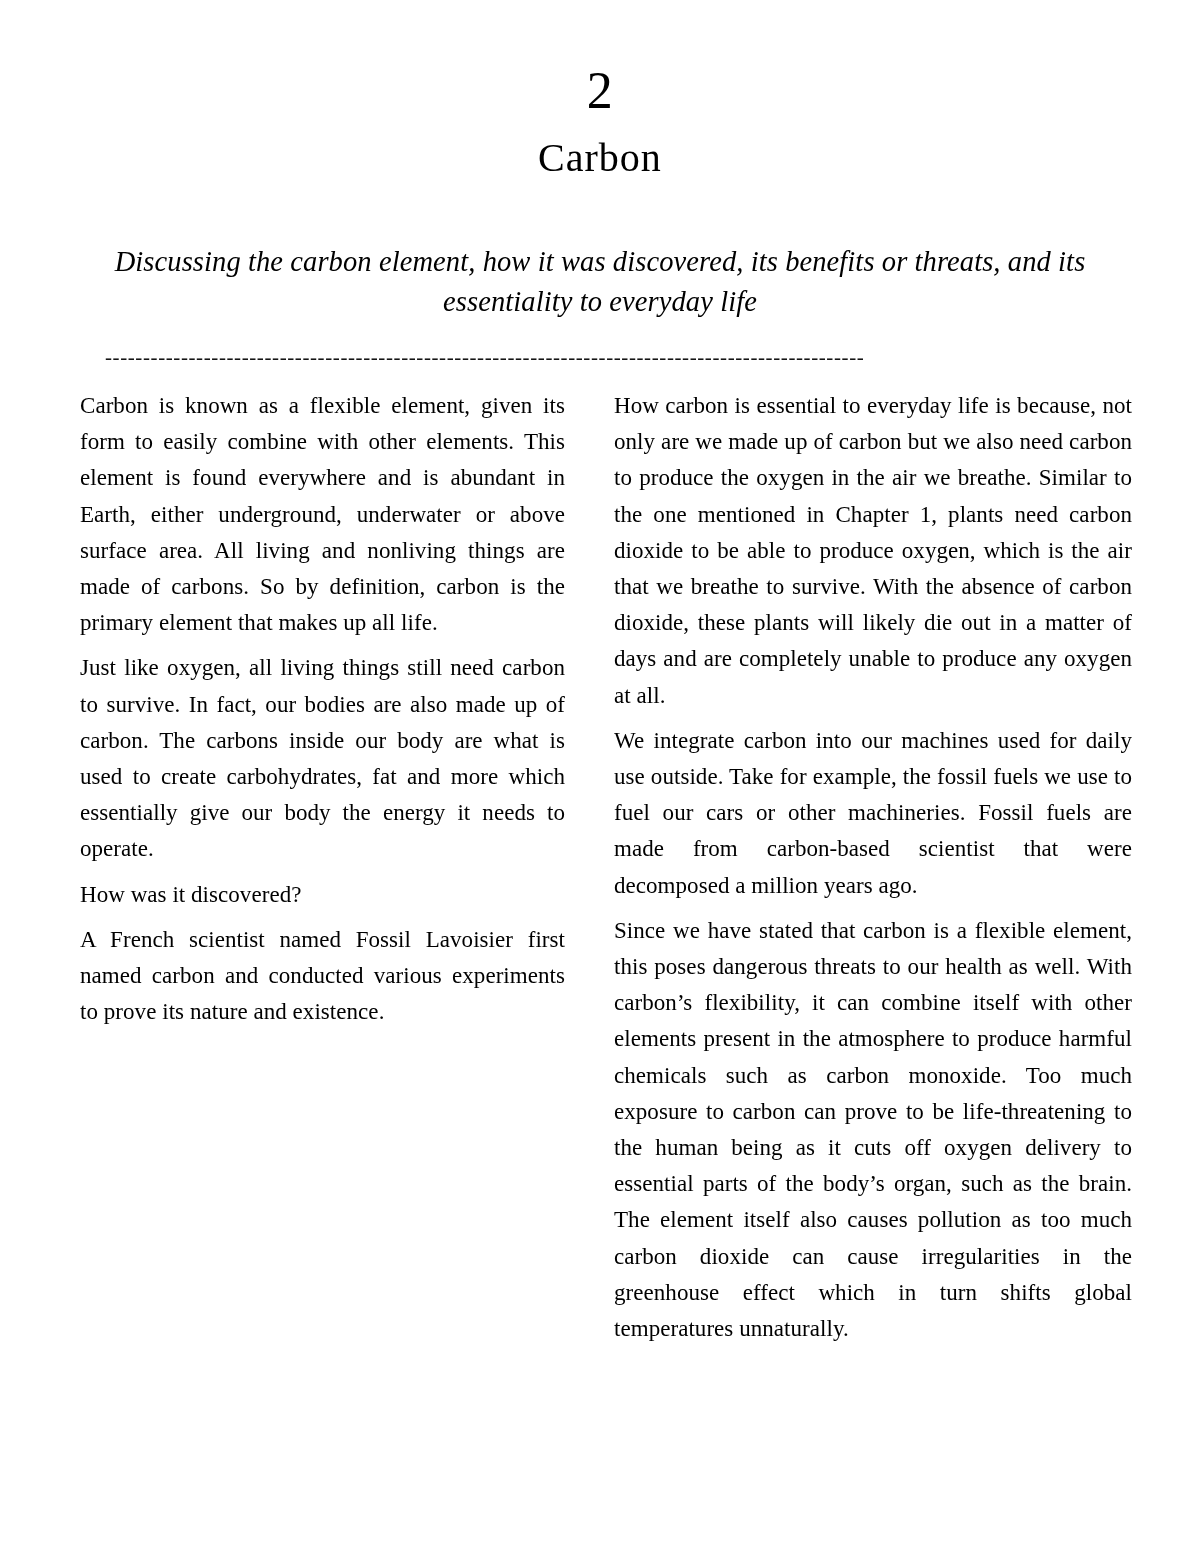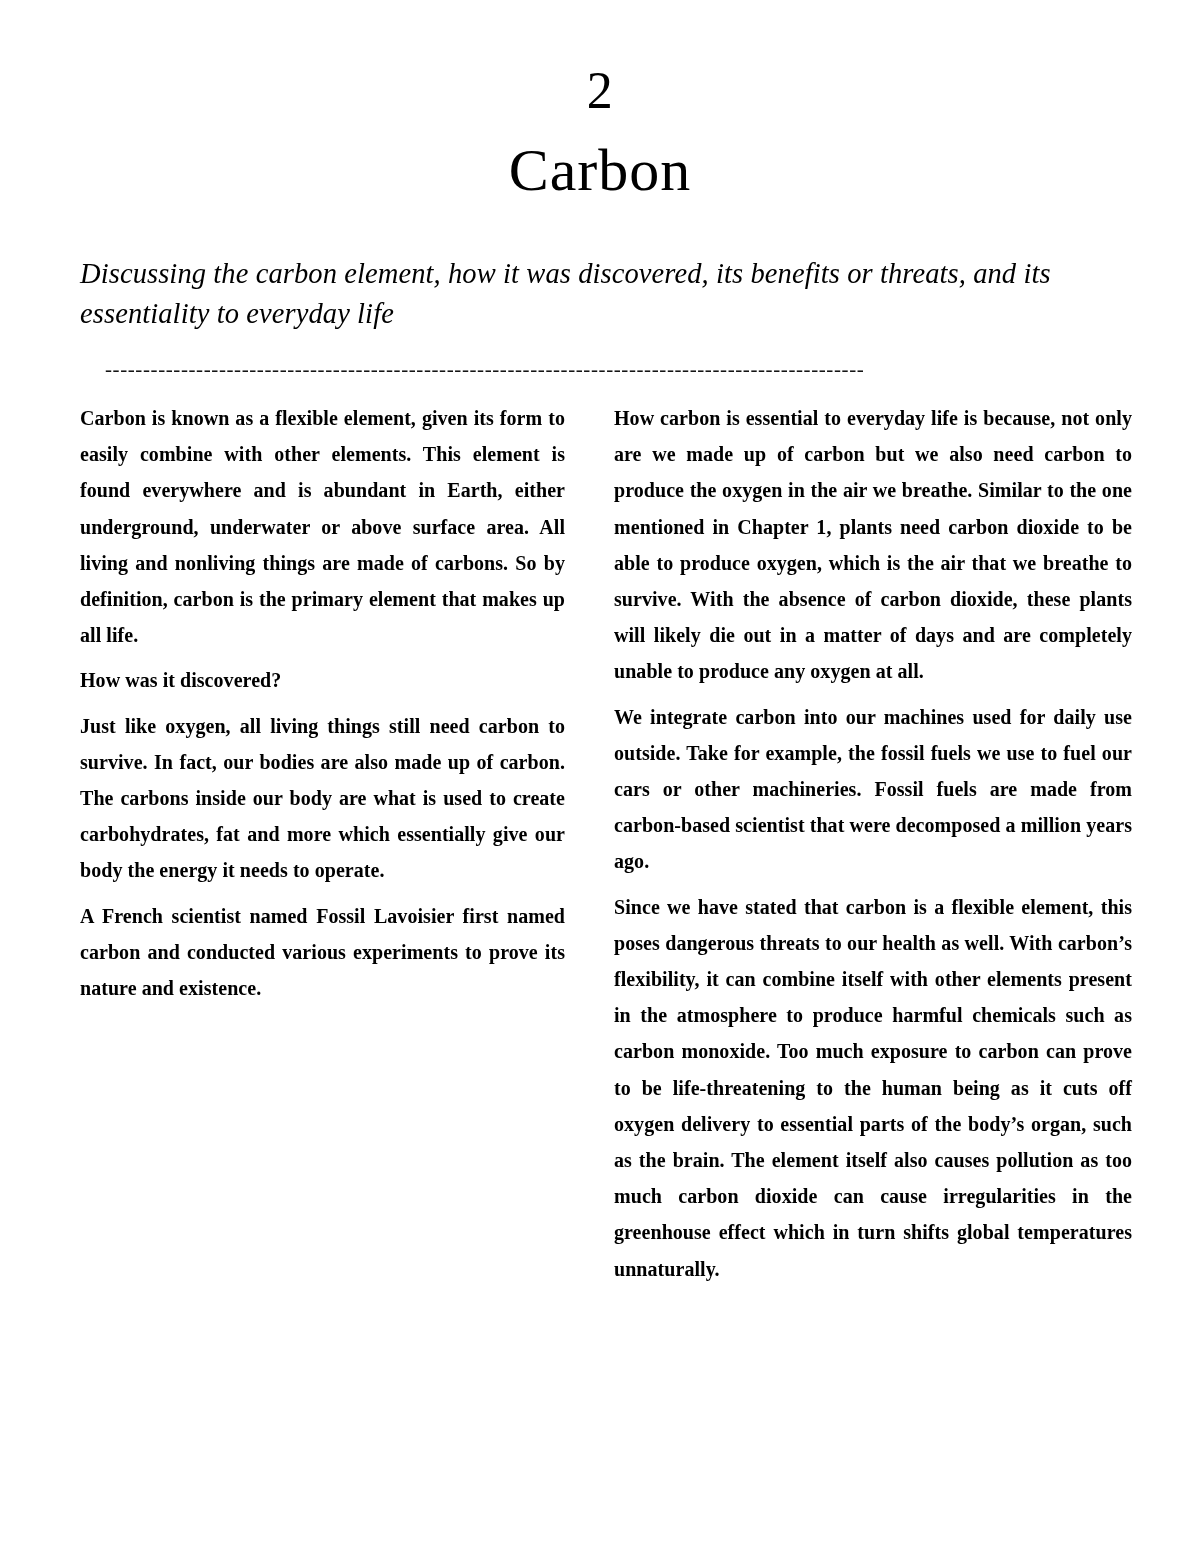--- a/index.html
+++ b/index.html
@@ -29,30 +29,31 @@
   }
   .chapter-number {
     font-family: "Liberation Serif", "DejaVu Serif", serif;
     font-size: 52px;
     line-height: 58px;
     font-weight: 400;
     letter-spacing: 0.5px;
   }
   .chapter-title {
     font-family: "Liberation Serif", "DejaVu Serif", serif;
-    font-size: 60px;
+    font-size: 40px;
     line-height: 72px;
     font-weight: 400;
     letter-spacing: 1px;
-    margin-top: 14px;
+    margin-top: 2px;
   }
 
   .chapter-subtitle {
     margin: 48px auto 0 auto;
     width: 1040px;
+    text-align: center;
     font-family: "Liberation Serif", "DejaVu Serif", serif;
     font-style: italic;
     font-size: 28.5px;
     line-height: 40px;
     letter-spacing: 0.1px;
   }
 
   .divider-rule {
     margin: 26px auto 0 auto;
     width: 990px;
@@ -81,28 +82,27 @@
     width: 485px;
     flex: 0 0 485px;
   }
   .column.right {
     width: 518px;
     flex: 0 0 518px;
     margin-left: 12px;
   }
   .para {
     font-family: "Liberation Serif", "DejaVu Serif", serif;
-    font-size: 20px;
+    font-size: 23px;
     line-height: 36.2px;
     text-align: justify;
     text-justify: inter-word;
     margin: 0 0 9px 0;
     hyphens: none;
     letter-spacing: 0.05px;
-    font-weight: bold;
   }
   .para:last-child { margin-bottom: 0; }
 </style>
 </head>
 <body>
 
 <div class="page">
 
   <div class="chapter-header">
     <div class="chapter-number">2</div>
@@ -110,22 +110,22 @@
   </div>
 
   <div class="chapter-subtitle">Discussing the carbon element, how it was discovered, its benefits or threats, and its essentiality to everyday life</div>
 
   <div class="divider-rule">----------------------------------------------------------------------------------------------------</div>
 
   <div class="body-columns">
 
     <div class="column left">
       <p class="para">Carbon is known as a flexible element, given its form to easily combine with other elements. This element is found everywhere and is abundant in Earth, either underground, underwater or above surface area. All living and nonliving things are made of carbons. So by definition, carbon is the primary element that makes up all life.</p>
+      <p class="para">Just like oxygen, all living things still need carbon to survive. In fact, our bodies are also made up of carbon. The carbons inside our body are what is used to create carbohydrates, fat and more which essentially give our body the energy it needs to operate.</p>
       <p class="para">How was it discovered?</p>
-      <p class="para">Just like oxygen, all living things still need carbon to survive. In fact, our bodies are also made up of carbon. The carbons inside our body are what is used to create carbohydrates, fat and more which essentially give our body the energy it needs to operate.</p>
       <p class="para">A French scientist named Fossil Lavoisier first named carbon and conducted various experiments to prove its nature and existence.</p>
     </div>
 
     <div class="column right">
       <p class="para">How carbon is essential to everyday life is because, not only are we made up of carbon but we also need carbon to produce the oxygen in the air we breathe. Similar to the one mentioned in Chapter 1, plants need carbon dioxide to be able to produce oxygen, which is the air that we breathe to survive. With the absence of carbon dioxide, these plants will likely die out in a matter of days and are completely unable to produce any oxygen at all.</p>
       <p class="para">We integrate carbon into our machines used for daily use outside. Take for example, the fossil fuels we use to fuel our cars or other machineries. Fossil fuels are made from carbon-based scientist that were decomposed a million years ago.</p>
       <p class="para">Since we have stated that carbon is a flexible element, this poses dangerous threats to our health as well. With carbon’s flexibility, it can combine itself with other elements present in the atmosphere to produce harmful chemicals such as carbon monoxide. Too much exposure to carbon can prove to be life-threatening to the human being as it cuts off oxygen delivery to essential parts of the body’s organ, such as the brain. The element itself also causes pollution as too much carbon dioxide can cause irregularities in the greenhouse effect which in turn shifts global temperatures unnaturally.</p>
     </div>
 
   </div>

